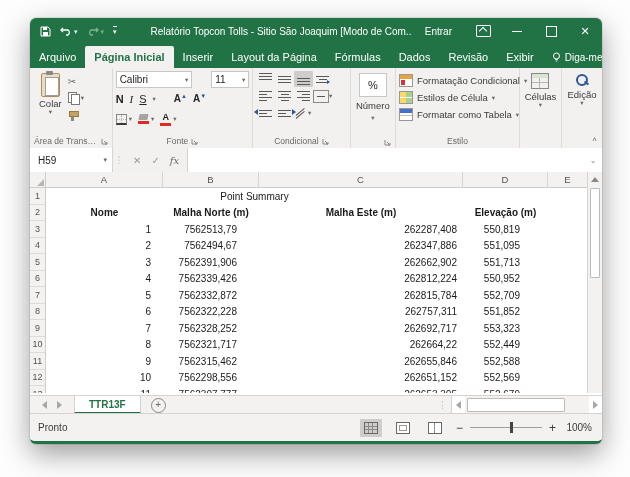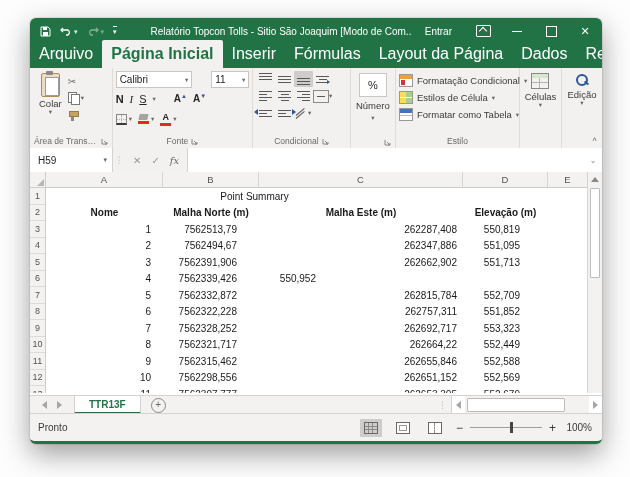--- a/index.html
+++ b/index.html
@@ -18,21 +18,21 @@
   .wtitle{font-size:10px;margin-left:34px;white-space:nowrap;overflow:hidden;color:#fff;flex:0 1 auto;}
   .tb-right{margin-left:auto;display:flex;align-items:center;gap:0;height:100%;}
   .signin{font-size:10px;padding:0 14px;cursor:pointer;}
   .tb-btn{width:34px;height:100%;display:flex;align-items:center;justify-content:center;cursor:pointer;font-size:11px;}
   .ribdisp{width:13px;height:10px;border:1px solid #fff;border-radius:1px;position:relative;}
   .ribdisp:after{content:"";position:absolute;left:3px;top:2px;width:5px;height:5px;border-left:1px solid #fff;border-top:1px solid #fff;transform:rotate(45deg);}
   .minbar{width:10px;height:1px;background:#fff;}
   .maxbox{width:9px;height:9px;border:1px solid #fff;}
   
   .tabsrow{position:absolute;left:0;top:26px;right:0;height:24px;background:#217346;display:flex;align-items:flex-end;}
-  .rtab{font-size:16px;color:#fff;padding:5px 9px;cursor:pointer;white-space:nowrap;}
+  .rtab{font-size:11px;color:#fff;padding:5px 9px;cursor:pointer;white-space:nowrap;}
   .rtab.active{background:#f3f1ef;color:#217346;border-radius:2px 2px 0 0;font-weight:bold;}
   .tab-ico{display:inline-flex;align-items:center;gap:4px;font-size:10px;color:#fff;padding:5px 9px;cursor:pointer;white-space:nowrap;}
   .tabspacer{flex:1;}
   
   .ribbon{position:absolute;left:0;top:50px;right:0;height:80px;background:#f3f1ef;border-bottom:1px solid #d5d2cf;display:flex;}
   .rgroup{position:relative;border-right:1px solid #dedbd8;display:flex;flex-direction:column;padding:3px 3px 0 3px;box-sizing:border-box;}
   .glabel{position:absolute;left:0;right:0;bottom:2px;font-size:8.5px;color:#6a6866;text-align:center;display:flex;align-items:center;justify-content:center;gap:3px;padding:0 4px;}
   .glabel .lbl{overflow:hidden;text-overflow:ellipsis;white-space:nowrap;}
   .launch svg{display:block;}
   .gbody{flex:1;display:flex;}
@@ -229,22 +229,22 @@
           </span>
         <span class="tb-btn">✕</span>
       </div>
     </div>
 
     <div class="tabsrow">
       <span id="ribbon-tabs" style="display:flex;align-items:flex-end;">
           <span class="rtab">Arquivo</span>
           <span class="rtab active">Página Inicial</span>
           <span class="rtab">Inserir</span>
+          <span class="rtab">Layout da Página</span>
           <span class="rtab">Fórmulas</span>
-          <span class="rtab">Layout da Página</span>
           <span class="rtab">Dados</span>
           <span class="rtab">Revisão</span>
           <span class="rtab">Exibir</span>
         </span>
       <span class="tab-ico">
         <svg width="9" height="11" viewBox="0 0 9 11">
             <circle cx="4.5" cy="4" r="3" fill="none" stroke="#fff" stroke-width="1"></circle>
             <path d="M3.4 7.5h2.2M3.7 9h1.6" stroke="#fff" stroke-width="1"></path>
           </svg>
         <span>Diga-me</span>
@@ -574,20 +574,21 @@
     <span class="vA">3</span>
     <span class="vB">7562391,906</span>
     <span class="vC">262662,902</span>
     <span class="vD">551,713</span>
     <span class="cE"></span>
   </div>
 
   <div class="grow">
     <span class="vA">4</span>
     <span class="vB">7562339,426</span>
+    <span class="vC">262812,224</span>
     <span class="vD">550,952</span>
     <span class="cE"></span>
   </div>
 
   <div class="grow">
     <span class="vA">5</span>
     <span class="vB">7562332,872</span>
     <span class="vC">262815,784</span>
     <span class="vD">552,709</span>
     <span class="cE"></span>

